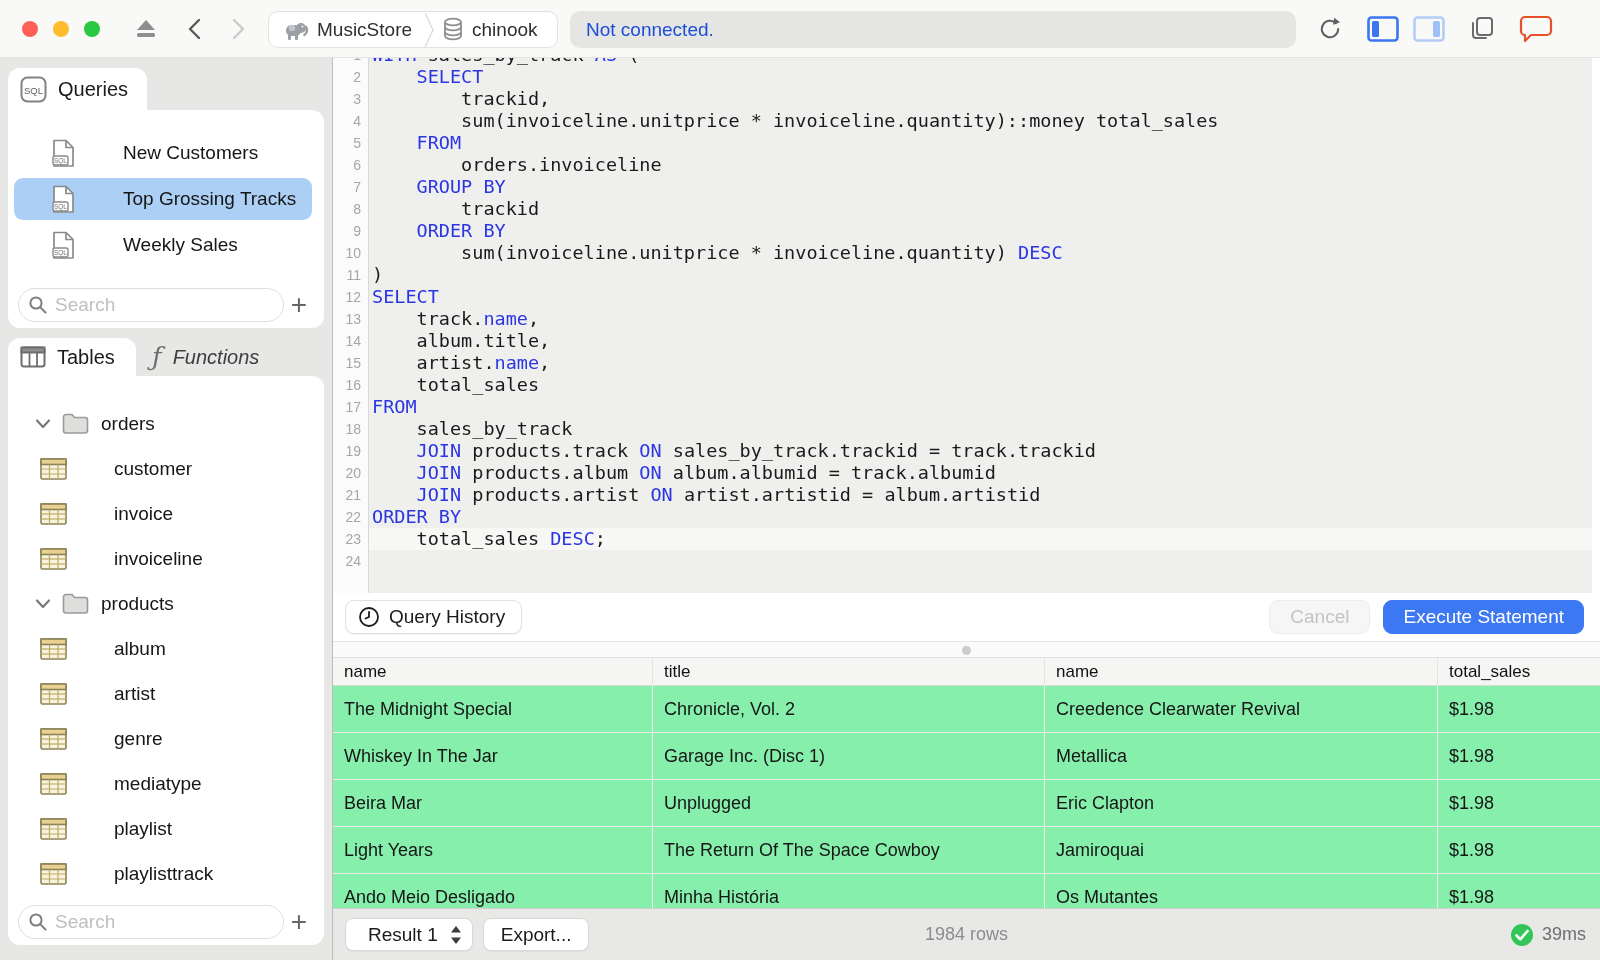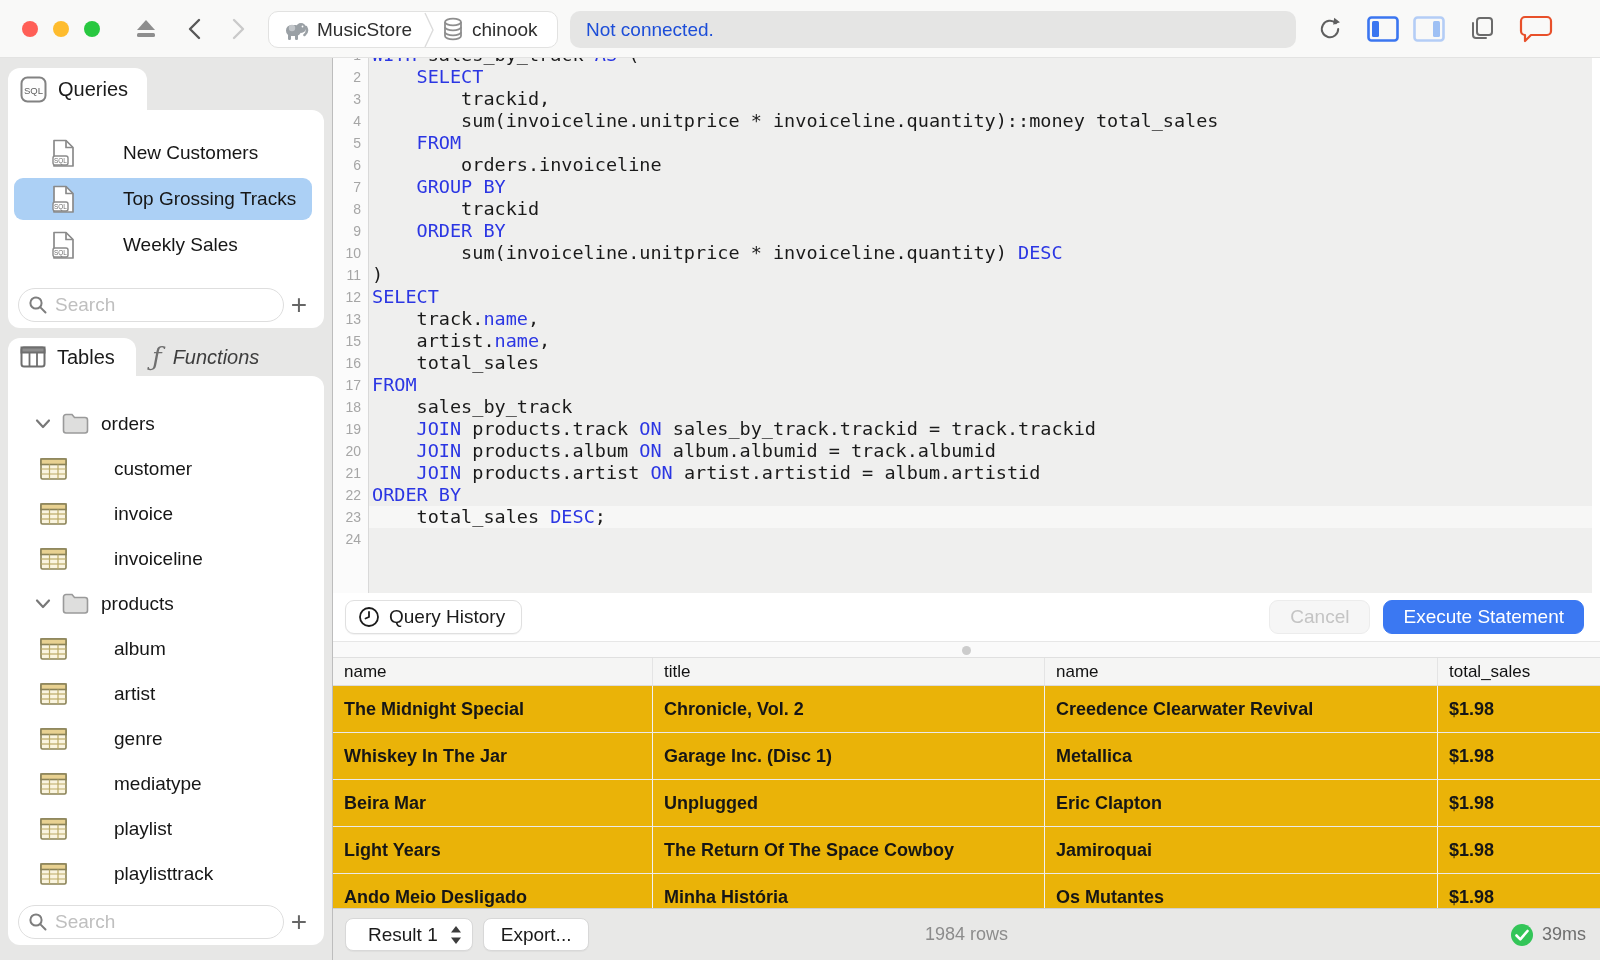--- a/index.html
+++ b/index.html
@@ -63,21 +63,21 @@
   .btn-history .lbl{margin-left:9px;}
   .btn-cancel{margin-left:auto;background:#f6f6f6;border:1px solid #ececec;padding:0 20px;color:#c4c4c4;justify-content:center;}
   .btn-exec{margin-left:13px;margin-right:16px;background:#3b78f2;border:1px solid #3b78f2;padding:0 19px;color:#fff;}
 
   .split{position:absolute;left:0;top:583px;width:1267px;height:17px;background:#fafafa;border-top:1px solid #e7e7e7;border-bottom:1px solid #e0e0e0;box-sizing:border-box;}
   .split .dot{position:absolute;left:50%;top:4px;margin-left:-5px;width:9px;height:9px;border-radius:50%;background:#ccc;}
 
   .grid{position:absolute;left:0;top:600px;width:1267px;height:250px;overflow:hidden;background:#fff;}
   .g-header{display:flex;height:28px;background:#f5f5f4;border-bottom:1px solid #dcdcdc;box-sizing:border-box;}
   .g-h-cell{font-size:17px;color:#111;padding-left:11px;line-height:27px;border-right:1px solid #e4e4e4;box-sizing:border-box;overflow:hidden;white-space:nowrap;}
-  .g-row{display:flex;height:47px;border-bottom:1px solid #eaeaea;box-sizing:border-box;background:#eab308;font-weight:bold;}
+  .g-row{display:flex;height:47px;border-bottom:1px solid #eaeaea;box-sizing:border-box;background:#86efac;}
   .g-cell{font-size:18px;color:#161616;padding-left:11px;display:flex;align-items:center;border-right:1px solid #f1f1f1;box-sizing:border-box;overflow:hidden;white-space:nowrap;}
   .c0{width:320px;flex:none;}
   .c1{width:392px;flex:none;}
   .c2{width:393px;flex:none;}
   .c3{flex:1;border-right:none !important;}
 
   .footer{position:absolute;left:0;top:850px;width:1267px;height:52px;background:#e8e8e7;border-top:1px solid #d0d0d0;box-sizing:border-box;display:flex;align-items:center;}
   .f-btn{height:33px;background:#fff;border:1px solid #d8d8d8;border-radius:8px;display:flex;align-items:center;font-size:19px;color:#1b1b1b;box-sizing:border-box;box-shadow:0 1px 1px rgba(0,0,0,0.04);}
   .f-result{margin-left:12px;padding:0 10px 0 22px;}
   .f-result svg{margin-left:12px;}
@@ -435,20 +435,24 @@
             </div>
             <div class="line">
               <span class="lnum">12</span>
               <span class="lcode"><span class="k">SELECT</span></span>
             </div>
             <div class="line">
               <span class="lnum">13</span>
               <span class="lcode"><span>    track.</span><span class="k">name</span><span>,</span></span>
             </div>
             <div class="line">
+              <span class="lnum">14</span>
+              <span class="lcode"><span>    album.title,</span></span>
+            </div>
+            <div class="line">
               <span class="lnum">15</span>
               <span class="lcode"><span>    artist.</span><span class="k">name</span><span>,</span></span>
             </div>
             <div class="line">
               <span class="lnum">16</span>
               <span class="lcode"><span>    total_sales</span></span>
             </div>
             <div class="line">
               <span class="lnum">17</span>
               <span class="lcode"><span class="k">FROM</span></span>

